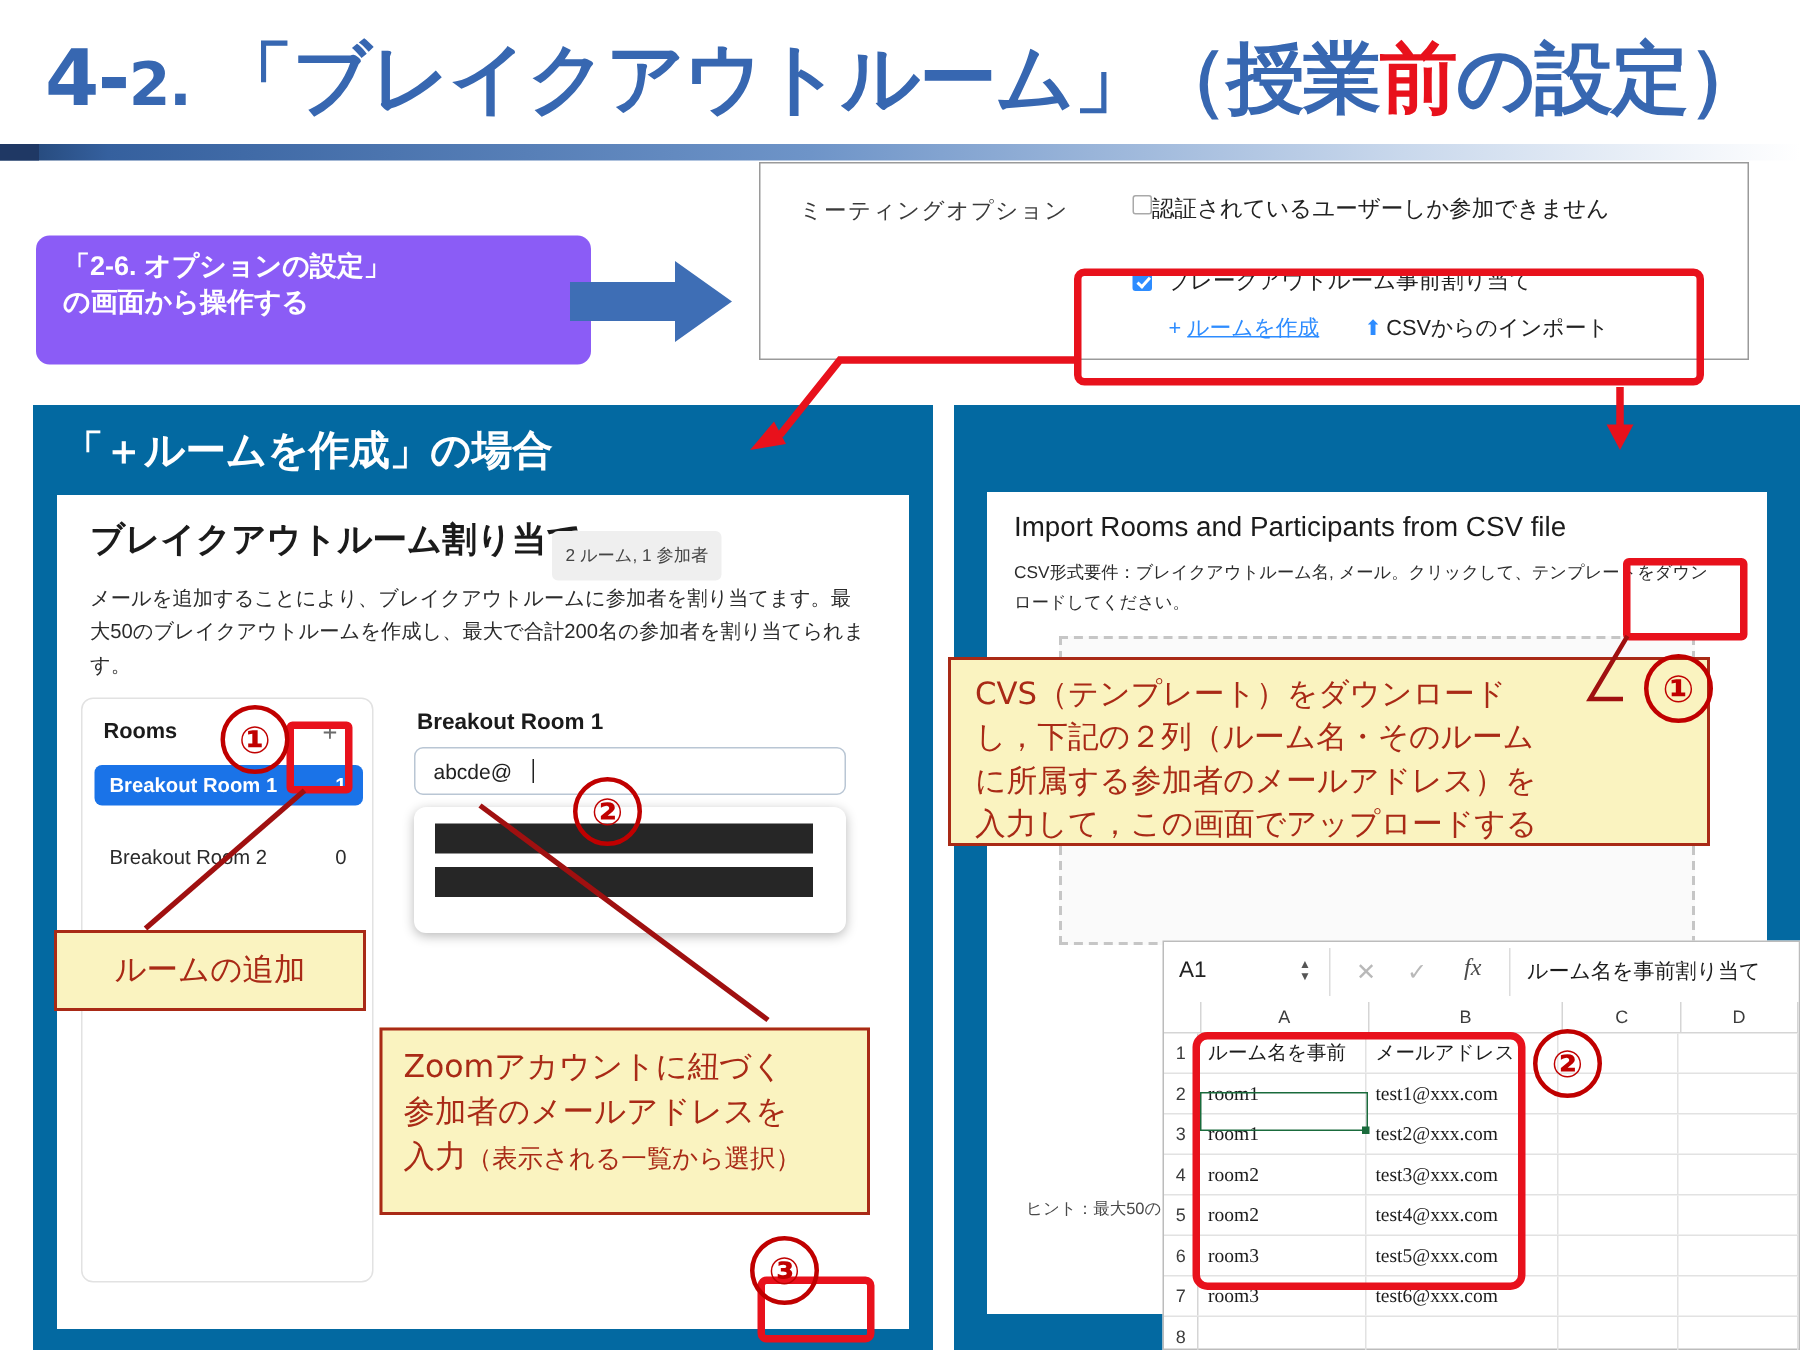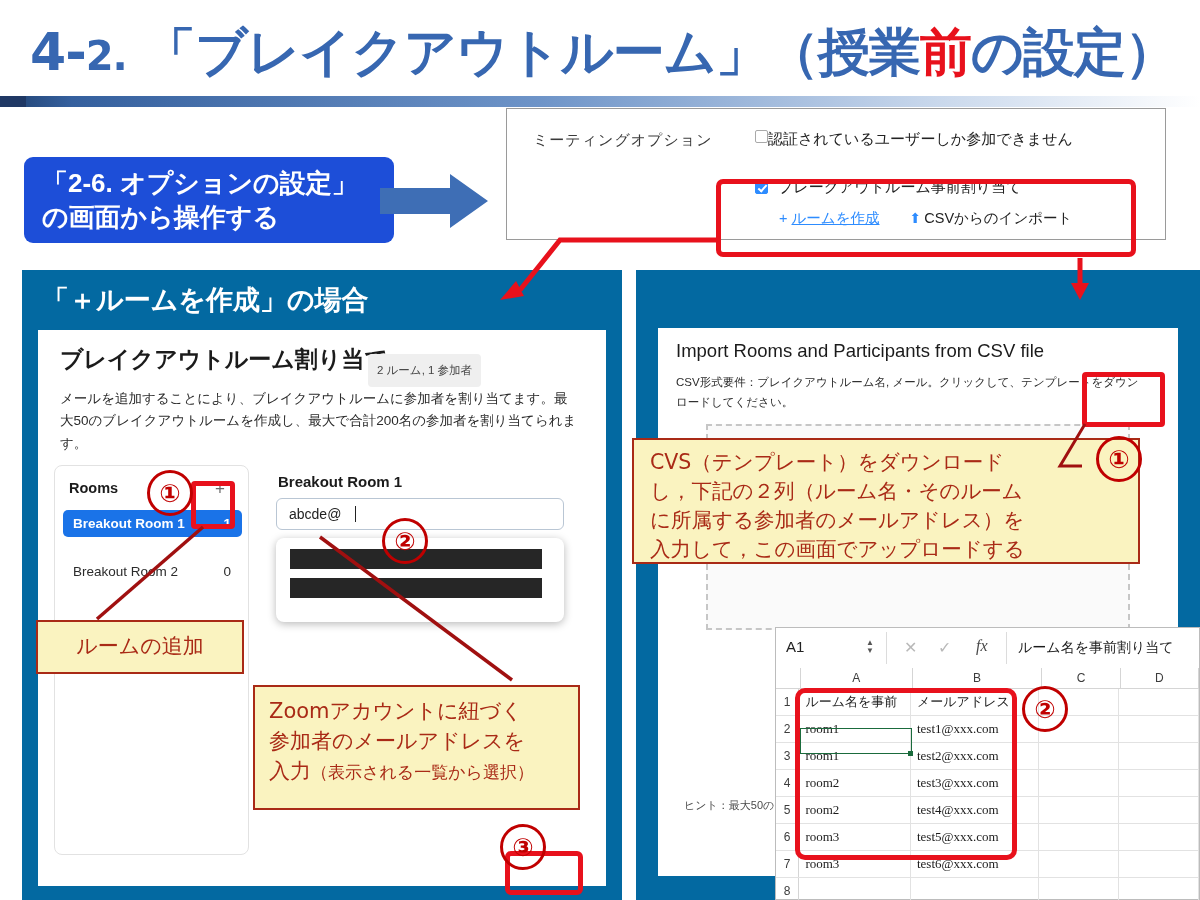--- a/index.html
+++ b/index.html
@@ -21,22 +21,22 @@
   #slide-title .accent{color:#E8111C;}
   #title-rule{
     position:absolute;left:0;top:96px;width:1200px;height:11px;
     background:linear-gradient(to right,#20416F 0%,#35609E 6%,#6E94C8 45%,#C9D8EC 78%,#ffffff 100%);
   }
   #title-rule-cap{position:absolute;left:0;top:96px;width:26px;height:11px;background:#1F3864;}
 
   
   #step-callout{
     position:absolute;left:24px;top:157px;width:370px;height:86px;
-    background:#1d4ed8;border-radius:9px;
-    color:#ffffff;font-size:26px;font-weight:bold;line-height:1.32;
+    background:#8b5cf6;border-radius:9px;
+    color:#ffffff;font-size:18px;font-weight:bold;line-height:1.32;
     padding:9px 14px 0 18px;box-sizing:border-box;
   }
   #step-callout .l2{display:block;}
   #arrow-to-options{position:absolute;left:380px;top:170px;width:110px;height:62px;}
 
   
   #options-card{
     position:absolute;left:490px;top:108px;width:660px;height:132px;
     background:#ffffff;border:1px solid #9a9a9a;box-sizing:border-box;margin-left:16px;
   }

